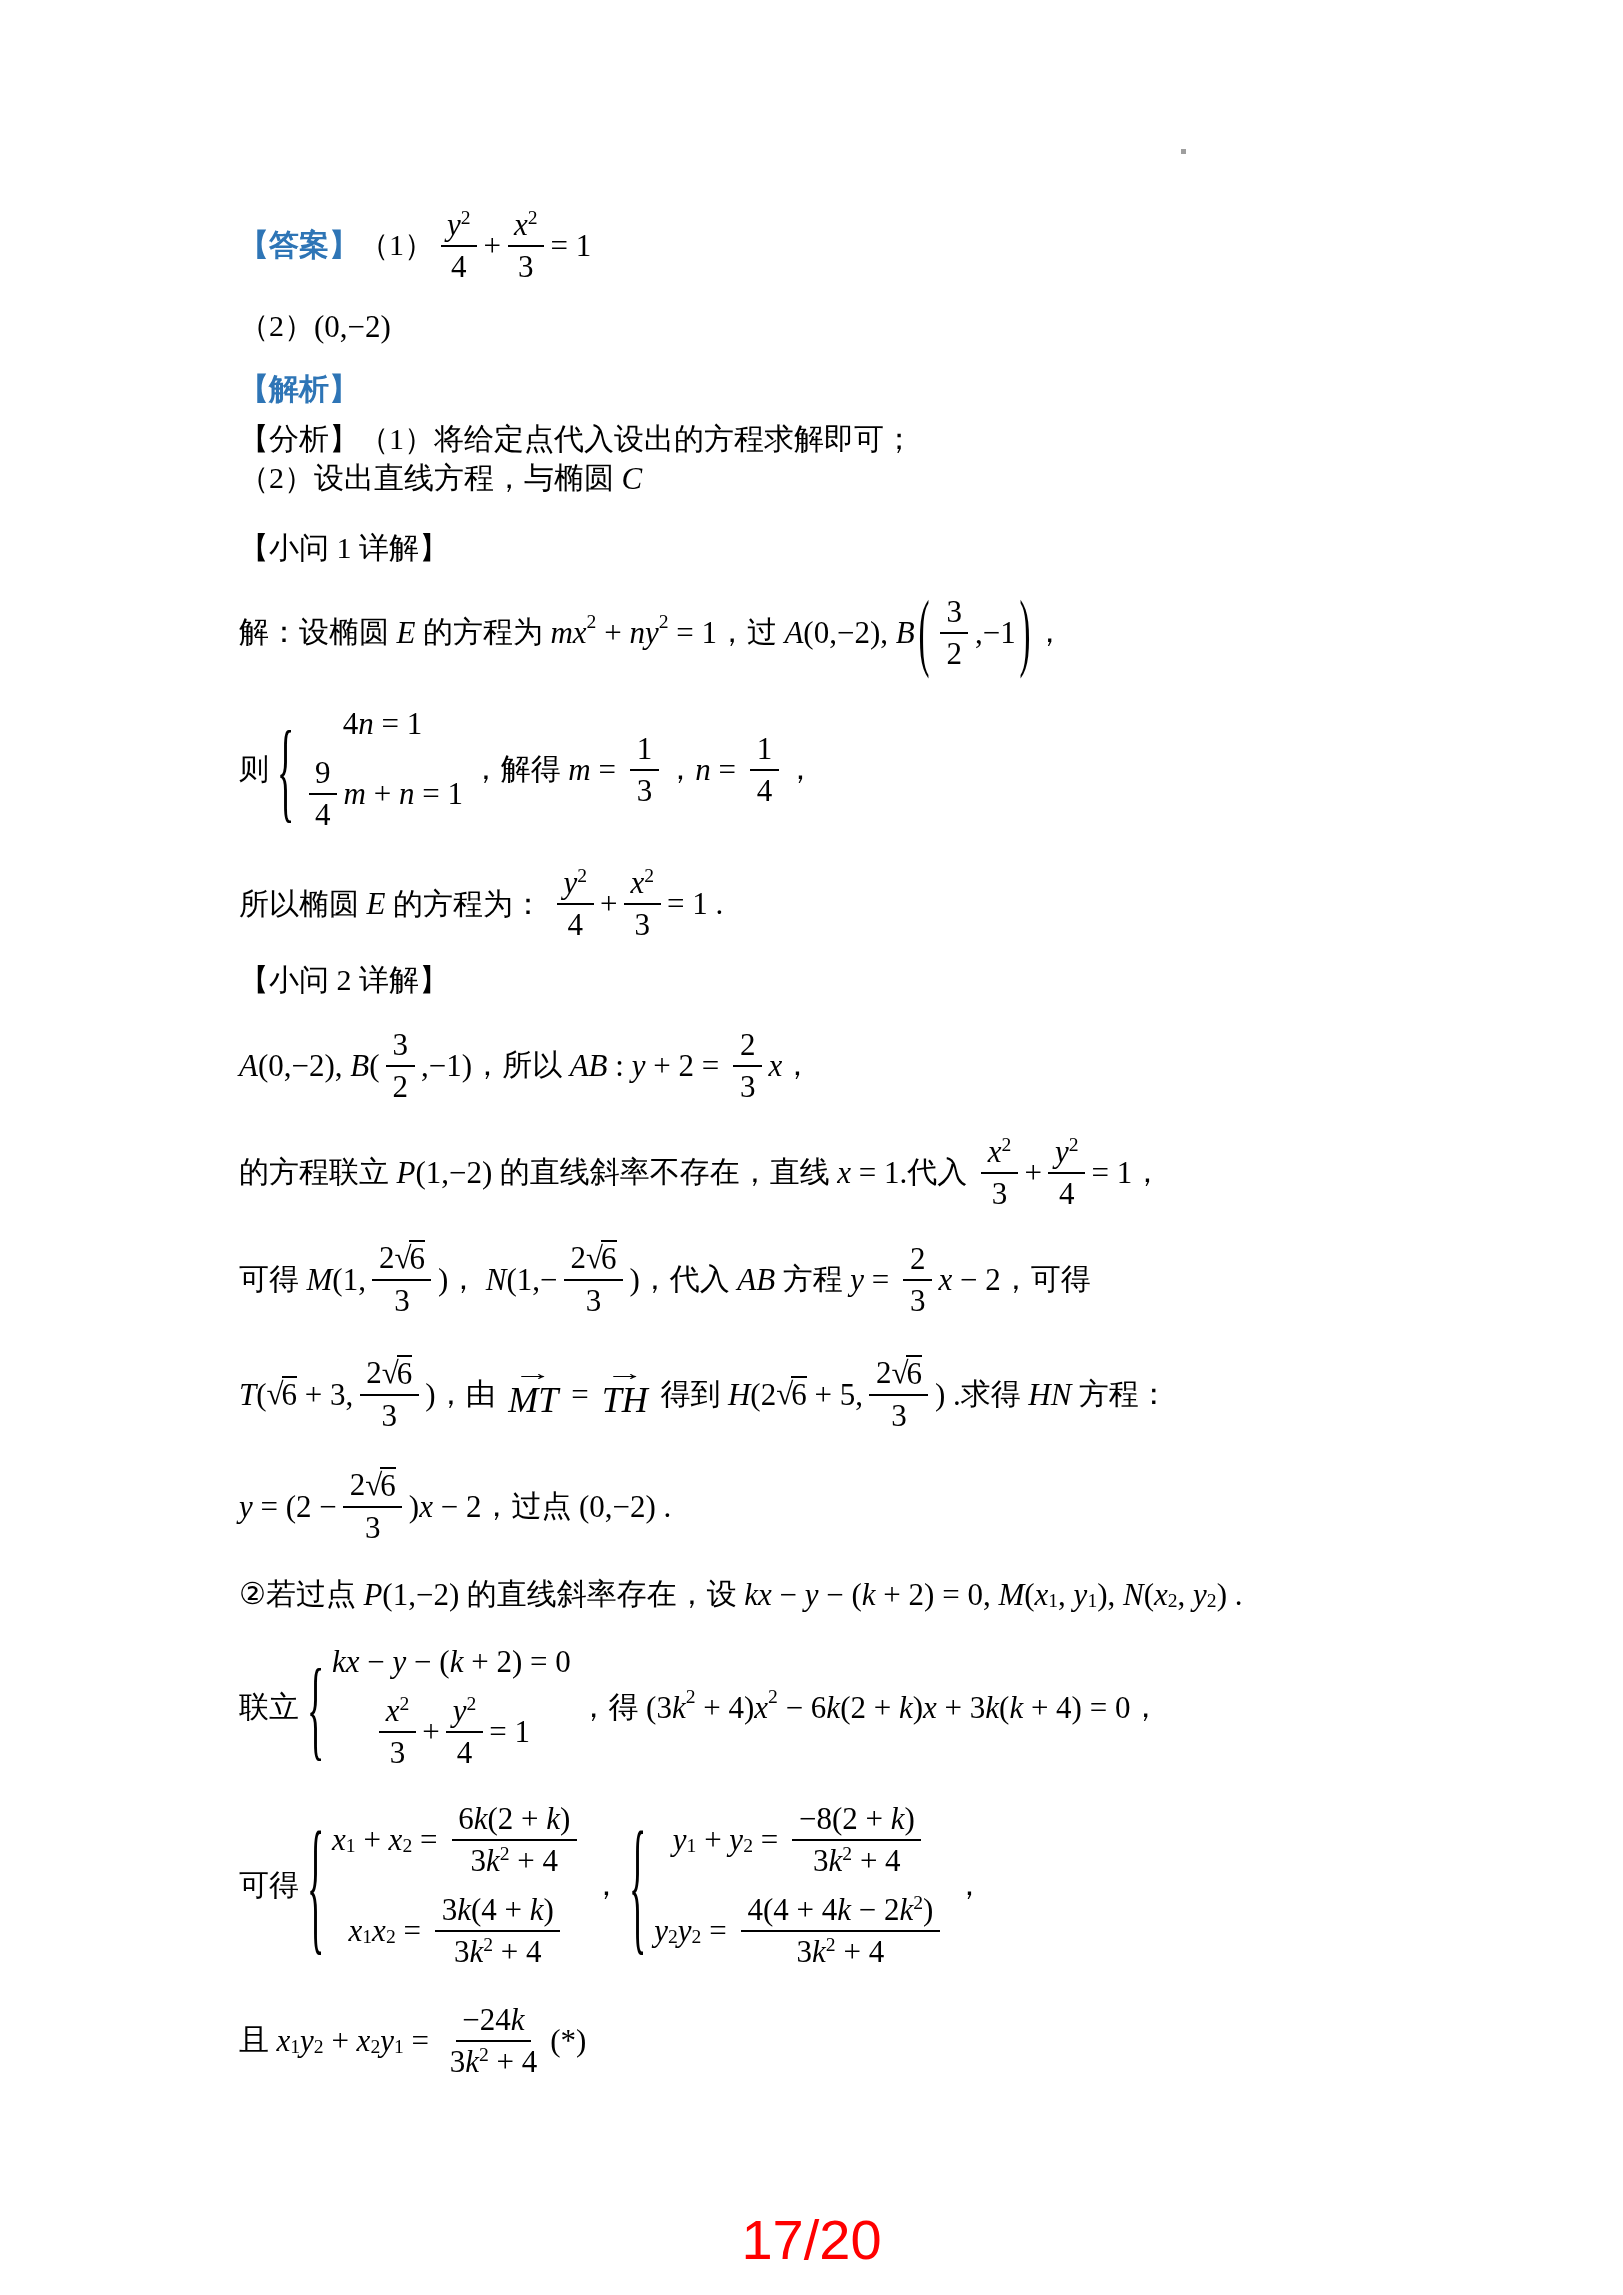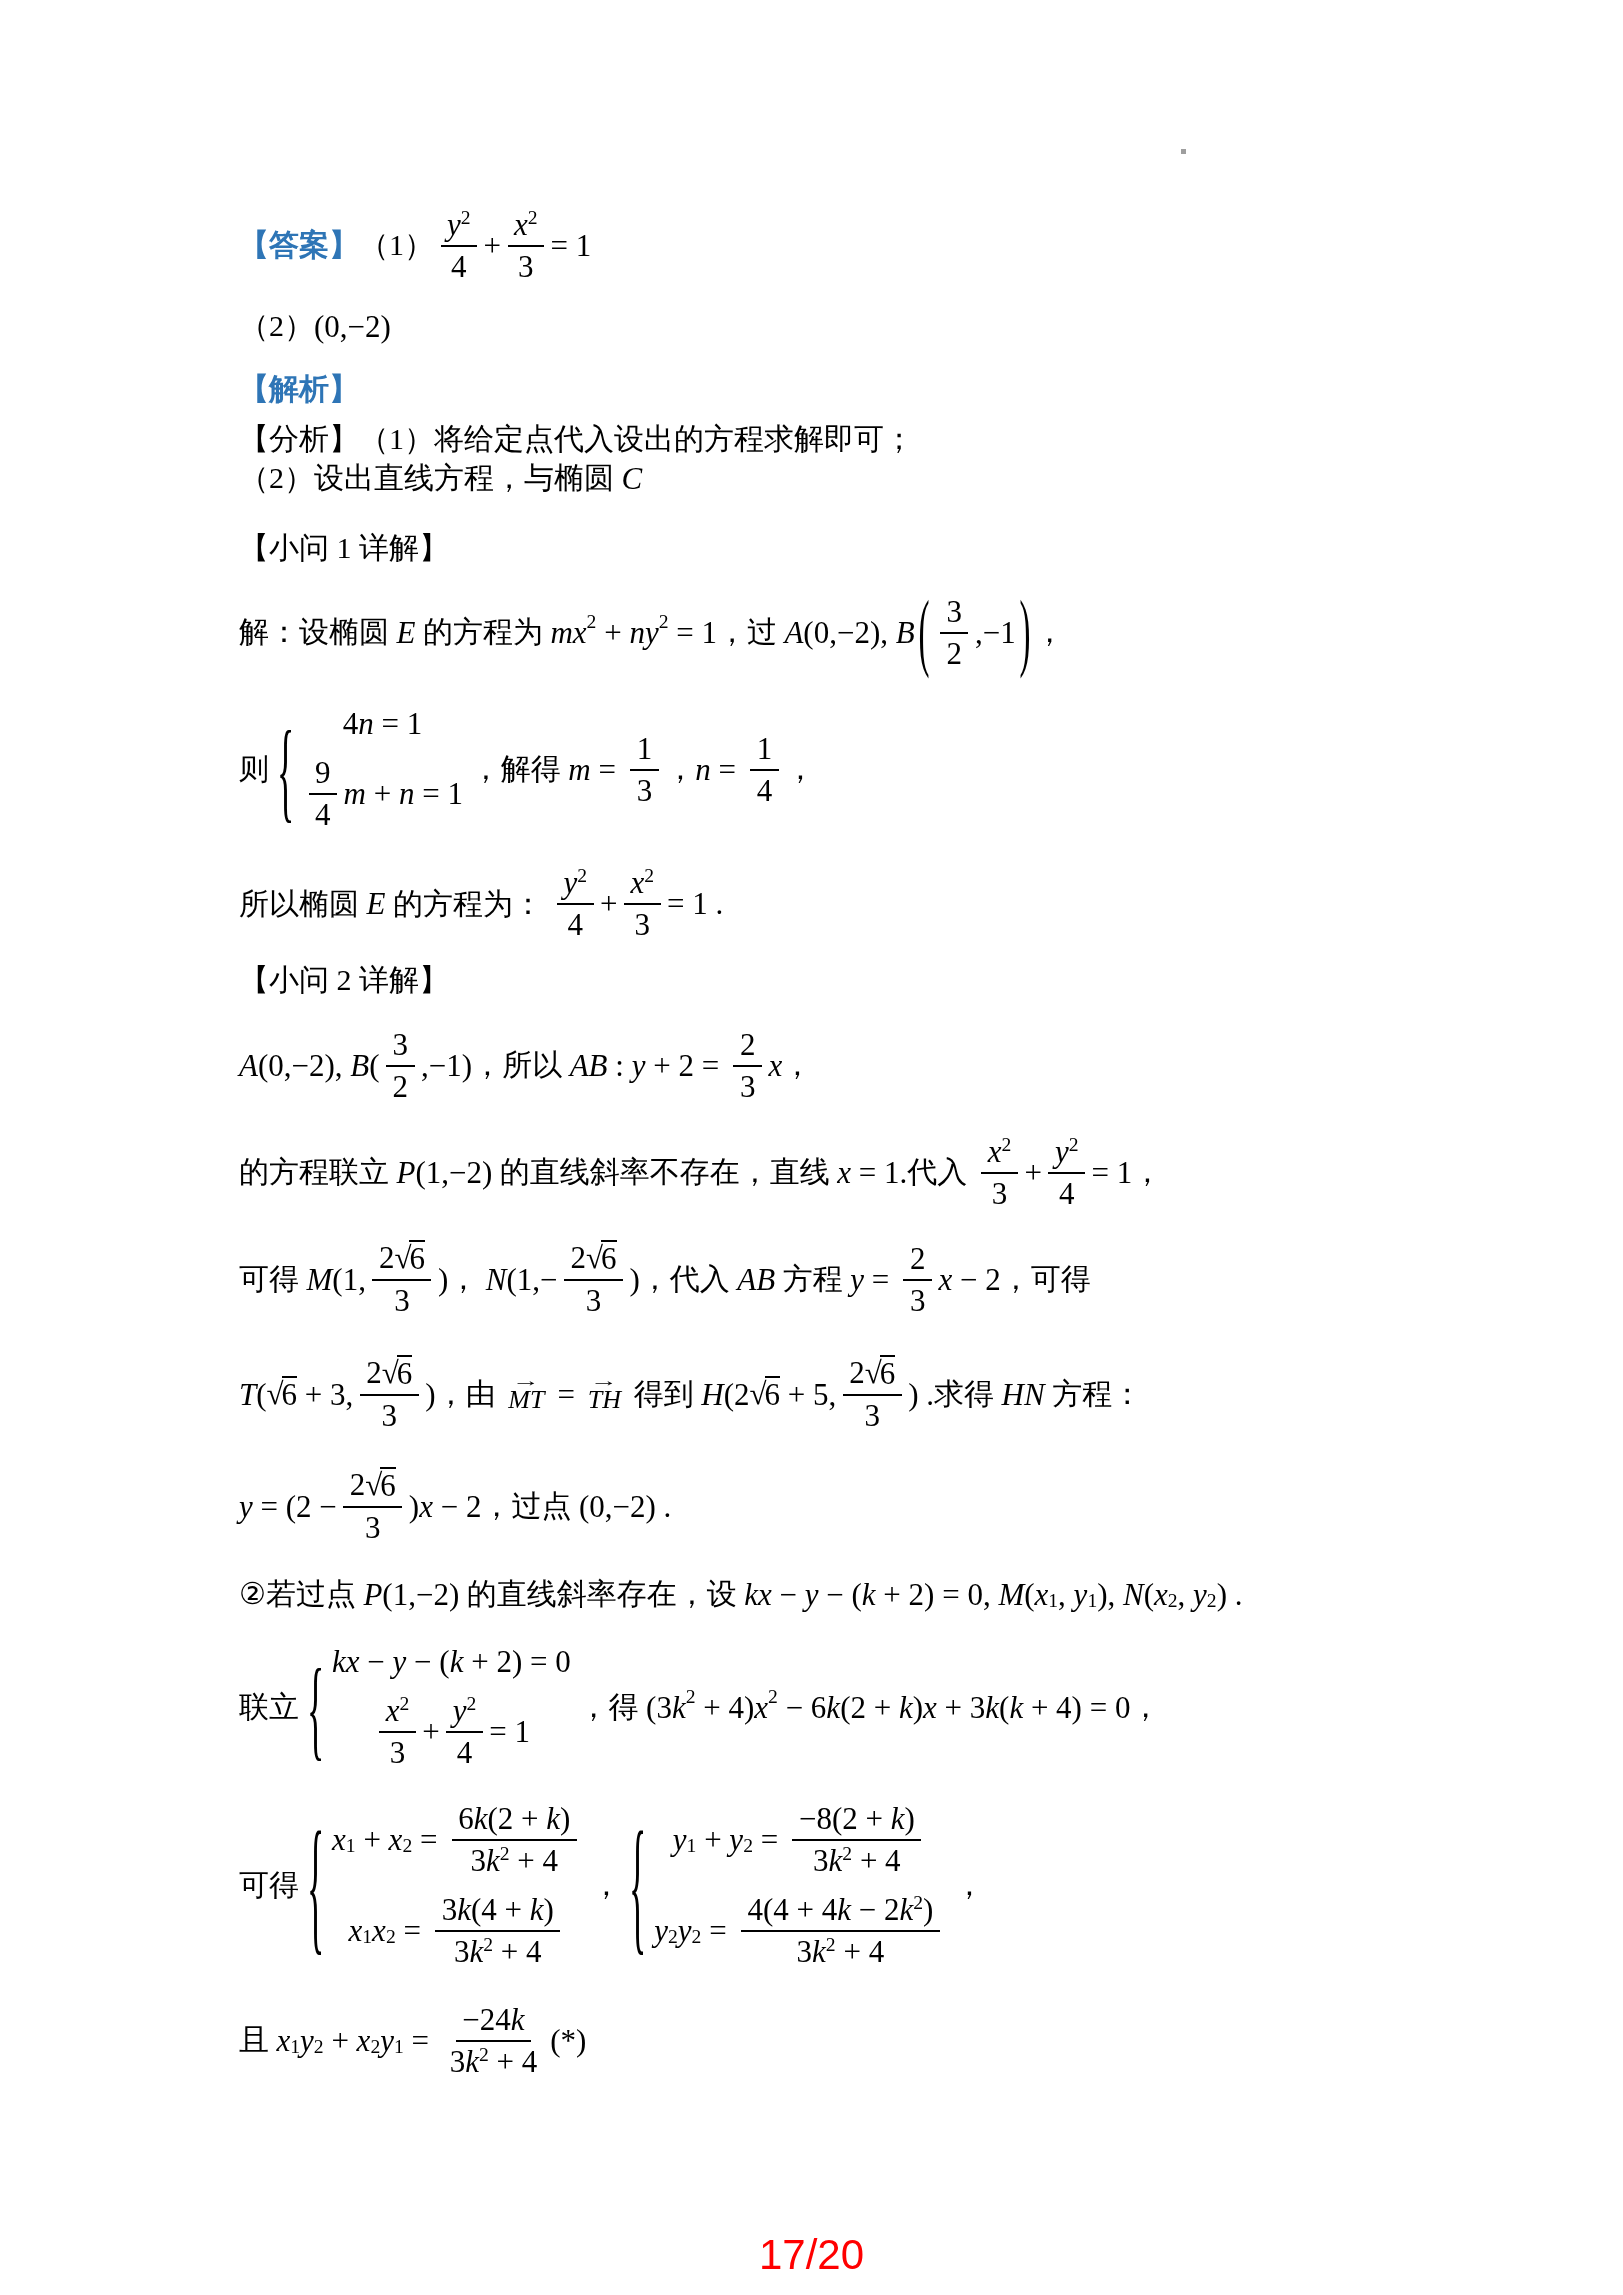--- a/index.html
+++ b/index.html
@@ -17,37 +17,36 @@
   .mi  { font-family:"Liberation Serif",serif; font-style:italic; font-size:31px; white-space:pre; }
   .mn  { font-family:"Liberation Serif",serif; font-size:31px; white-space:pre; }
   .msup{ font-family:"Liberation Serif",serif; font-size:19.6px; position:relative; top:-0.55em; white-space:pre; }
   .msub{ font-family:"Liberation Serif",serif; font-size:19.6px; position:relative; top:0.32em; white-space:pre; }
   .frac{ display:inline-flex; flex-direction:column; align-items:center; margin:0 6.5px; }
   .fnum{ display:flex; align-items:baseline; justify-content:center; border-bottom:2px solid #000; padding:0 6.5px 2px; }
   .fden{ display:flex; align-items:baseline; justify-content:center; padding:2px 6.5px 0; }
   .sqrt{ display:inline-flex; align-items:stretch; }
   .rad { font-family:"Liberation Serif",serif; font-size:31px; align-self:flex-start; margin-right:-2px; }
   .sqc { font-family:"Liberation Serif",serif; font-size:31px; border-top:2px solid #000; line-height:1.1; }
-  .vec { font-family:"Liberation Serif",serif; font-style:italic; font-size:26px; position:relative; display:inline-block; margin:10.5px 5.2px 0; }
+  .vec { font-family:"Liberation Serif",serif; font-style:italic; font-size:36px; position:relative; display:inline-block; margin:10.5px 5.2px 0; }
   .vec::before{
     content:"→"; position:absolute; left:50%; top:-0.8em;
     transform:translateX(-50%) scaleX(1.8); font-size:0.6em; font-style:normal;
   }
   .bigp{ font-family:"Liberation Serif",serif; font-size:33px; display:inline-block;
          transform:scaleY(2.6); line-height:1; margin:0 3.9px; }
   .sys { display:inline-flex; align-items:center; margin:0 7.9px; }
   .brace{ font-family:"Liberation Serif",serif; font-size:36px; display:inline-block;
           line-height:1; transform-origin:center; margin-right:7.9px; }
   .syscol{ display:inline-flex; flex-direction:column; align-items:center; row-gap:13px; }
   .sysrow{ display:flex; align-items:center; }
   .footer{
     position:absolute; top:2207px; left:0; width:100%; text-align:center;
-    color:var(--footer-red,#ff0000); font-size:42px;
+    color:var(--footer-red,#ff0000); font-size:56px;
     font-family:"Liberation Sans","DejaVu Sans",sans-serif;
-    margin-top:24px;
   }
   .stray-dot{
     position:absolute; left:1181px; top:149px; width:5.2px; height:5.2px; background:#9e9e9e;
   }
 </style>
 </head>
 <body>
 
 <main>
   <div class="stray-dot"></div>

